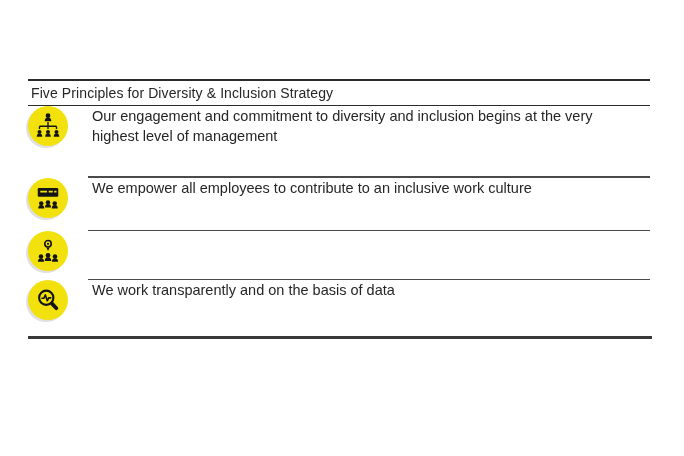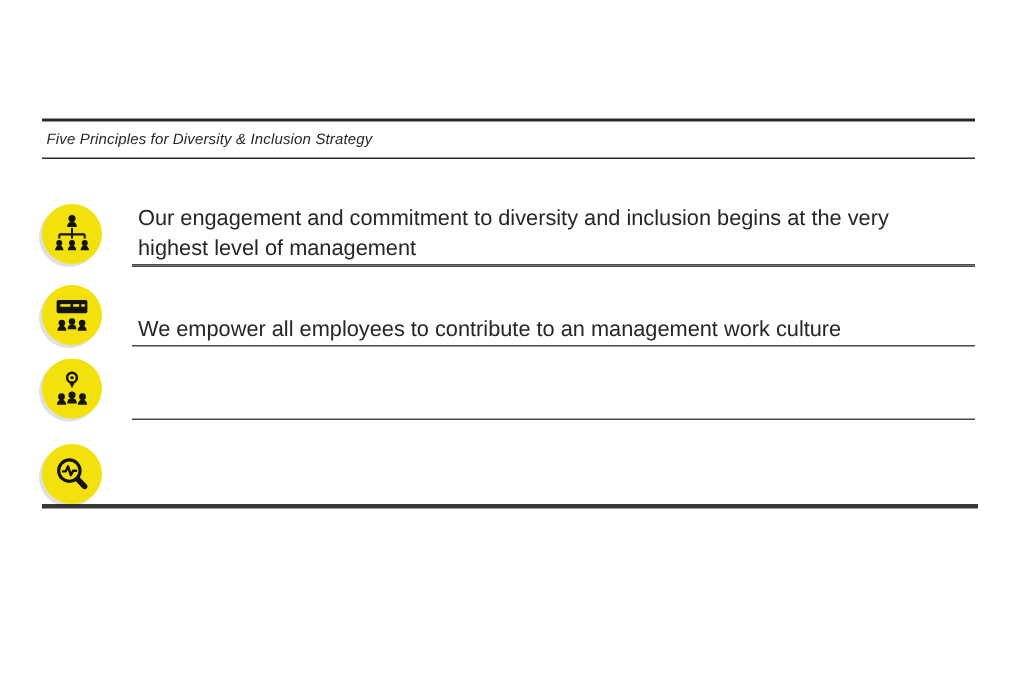--- a/index.html
+++ b/index.html
@@ -6,25 +6,24 @@
   body{
     width:684px;height:456px;background:#ffffff;
     font-family:"Liberation Sans",sans-serif;
     position:relative;overflow:hidden;
   }
   .slide{position:absolute;left:28px;top:79px;width:622px}
   .rule-top{border-top:2px solid #2b2b2b}
   .rule-title-bottom{border-top:1.5px solid #2b2b2b}
   .title{
     height:24px;display:flex;align-items:center;
-    font-size:10px;color:var(--text,#262626);padding-left:3px;
+    font-size:14px;color:var(--text,#262626);padding-left:3px;
     letter-spacing:.1px;
-    font-style:italic;
   }
-  .row{display:flex;align-items:flex-end}
+  .row{display:flex;align-items:flex-start}
   .r1{height:70px}.r2{height:46px}.r3{height:52px}.r4{height:48px}.r5{height:56px}
   .badge{
     width:40px;height:40px;border-radius:50%;
     background:var(--icon-bg,#F2E10C);
     flex:0 0 40px;display:flex;align-items:center;justify-content:center;
     box-shadow:-2px 2px 0 rgba(0,0,0,.12);
   }
   .badge svg{width:30px;height:30px;display:block}
   .glyph-fill{fill:var(--icon-glyph,#141414)}
   .glyph-stroke{stroke:var(--icon-glyph,#141414);fill:none}
@@ -77,21 +76,21 @@
         </defs>
         <rect class="glyph-fill" x="3.8" y="4" width="16.4" height="7" rx="0.9"></rect>
         <rect x="5.8" y="6.2" width="5.4" height="1.4" fill="var(--icon-bg,#F2E10C)"></rect>
         <rect x="12.6" y="6.2" width="3.2" height="1.4" fill="var(--icon-bg,#F2E10C)"></rect>
         <rect x="17" y="6.2" width="1.8" height="1.4" fill="var(--icon-bg,#F2E10C)"></rect>
         <use href="#i3p" transform="translate(6.6,18) scale(0.92)"></use>
         <use href="#i3p" transform="translate(12,17.2) scale(0.92)"></use>
         <use href="#i3p" transform="translate(17.4,18) scale(0.92)"></use>
       </svg>
     </div>
-    <div class="text">We empower all employees to contribute to an management work culture</div>
+    <div class="text">We empower all employees to contribute to an inclusive work culture</div>
   </div>
   <div class="divider"></div>
 
   <div class="row r4">
     <div class="badge">
       <svg viewBox="0 0 24 24">
         <defs>
           <g id="i4p">
             <circle class="glyph-fill" cx="0" cy="-1.9" r="1.9"></circle>
             <path class="glyph-fill" d="M-2.6 2.6 a2.6 3 0 0 1 5.2 0 z"></path>
@@ -109,16 +108,17 @@
   <div class="divider"></div>
 
   <div class="row r5">
     <div class="badge">
       <svg viewBox="0 0 24 24">
         <circle class="glyph-stroke" cx="10.6" cy="10.2" r="5.7" stroke-width="1.7"></circle>
         <path class="glyph-stroke" stroke-width="1.3" stroke-linejoin="round" stroke-linecap="round" d="M7.2 10.6 h1.5 l1.2 -2.7 1.5 4.7 1.2 -2.3 h1.6"></path>
         <path class="glyph-stroke" stroke-width="3" stroke-linecap="round" d="M15 14.7 L18.7 18.6"></path>
       </svg>
     </div>
+    <div class="text">We work transparently and on the basis of data</div>
   </div>
 
   <div class="rule-bottom"></div>
 </div>
 
 </body></html>

